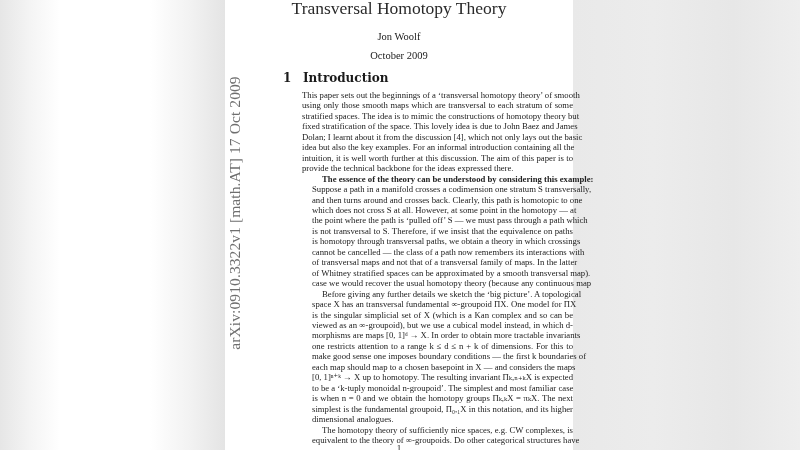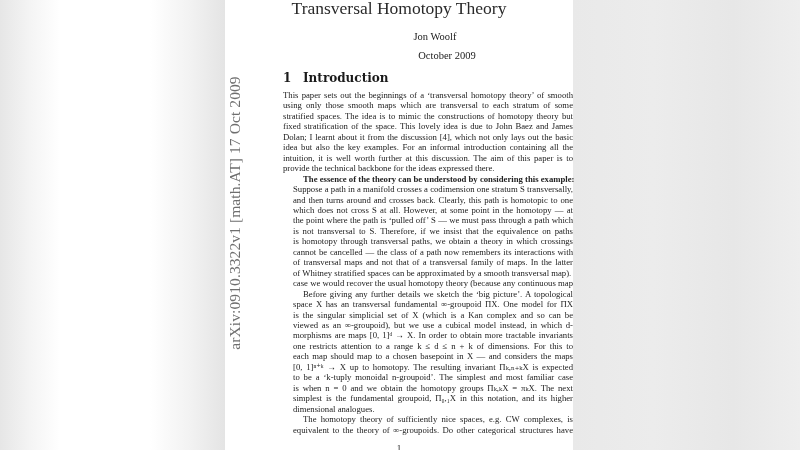--- a/index.html
+++ b/index.html
@@ -24,39 +24,37 @@
     display: block; transform: rotate(-90deg); white-space: nowrap;
     font-size: 15.5px; color: #6e6e6e; letter-spacing: 0.1px;
   }
   .title {
     position: absolute; left: 0; width: 348px; top: 10px; text-align: center;
     font-size: 17.5px; color: #2a2a2a;
   }
   .author {
     position: absolute; left: 0; width: 348px; top: 43px; text-align: center;
     font-size: 10.5px;
-    padding-left: 36px;
   }
   .date {
     position: absolute; left: 0; width: 348px; top: 62px; text-align: center;
     font-size: 10.5px;
-    margin-left: 48px;
   }
   .section {
     position: absolute; left: 58px; top: 83px; font-size: 13px; font-weight: bold;
     font-family: "DejaVu Serif", serif; font-size: 12px;
   }
   .section .num { display: inline-block; width: 20px; }
   .body-text {
     position: absolute; left: 58px; top: 102px; width: 290px;
     font-size: 8.7px; line-height: 10.45px; text-align: justify; color: #222;
   }
   .body-text p { margin: 0; text-indent: 0; }
   .body-text p + p { text-indent: 10px; }
-  .body-text .line { display: block; text-align: justify; text-align-last: justify; white-space: nowrap; overflow: visible; }
+  .body-text .line { display: block; text-align: justify; text-align-last: justify; white-space: nowrap; overflow: visible; margin-left: 19px; }
   .body-text .line.last { text-align-last: left; }
   .page-num {
     position: absolute; left: 0; width: 348px; top: 455px; text-align: center; font-size: 9px;
   }
 </style>
 </head>
 <body>
 
 <div class="right-bg"></div>
 
@@ -93,20 +91,21 @@
         <span class="line last">of Whitney stratified spaces can be approximated by a smooth transversal map).</span>
         <span class="line">case we would recover the usual homotopy theory (because any continuous map</span>
       </p>
       <p>
         <span class="line" style="padding-left: 10px;">Before giving any further details we sketch the ‘big picture’. A topological</span>
         <span class="line">space X has an transversal fundamental ∞-groupoid ΠX. One model for ΠX</span>
         <span class="line">is the singular simplicial set of X (which is a Kan complex and so can be</span>
         <span class="line">viewed as an ∞-groupoid), but we use a cubical model instead, in which d-</span>
         <span class="line">morphisms are maps [0, 1]ᵈ → X. In order to obtain more tractable invariants</span>
         <span class="line">one restricts attention to a range k ≤ d ≤ n + k of dimensions. For this to</span>
+        <span class="line">make good sense one imposes boundary conditions — the first k boundaries of</span>
         <span class="line">each map should map to a chosen basepoint in X — and considers the maps</span>
         <span class="line">[0, 1]ⁿ⁺ᵏ → X up to homotopy. The resulting invariant Πₖ,ₙ₊ₖX is expected</span>
         <span class="line">to be a ‘k-tuply monoidal n-groupoid’. The simplest and most familiar case</span>
         <span class="line">is when n = 0 and we obtain the homotopy groups Πₖ,ₖX = πₖX. The next</span>
         <span class="line">simplest is the fundamental groupoid, Π₀,₁X in this notation, and its higher</span>
         <span class="line last">dimensional analogues.</span>
       </p>
       <p>
         <span class="line" style="padding-left: 10px;">The homotopy theory of sufficiently nice spaces, e.g. CW complexes, is</span>
         <span class="line">equivalent to the theory of ∞-groupoids. Do other categorical structures have</span>

